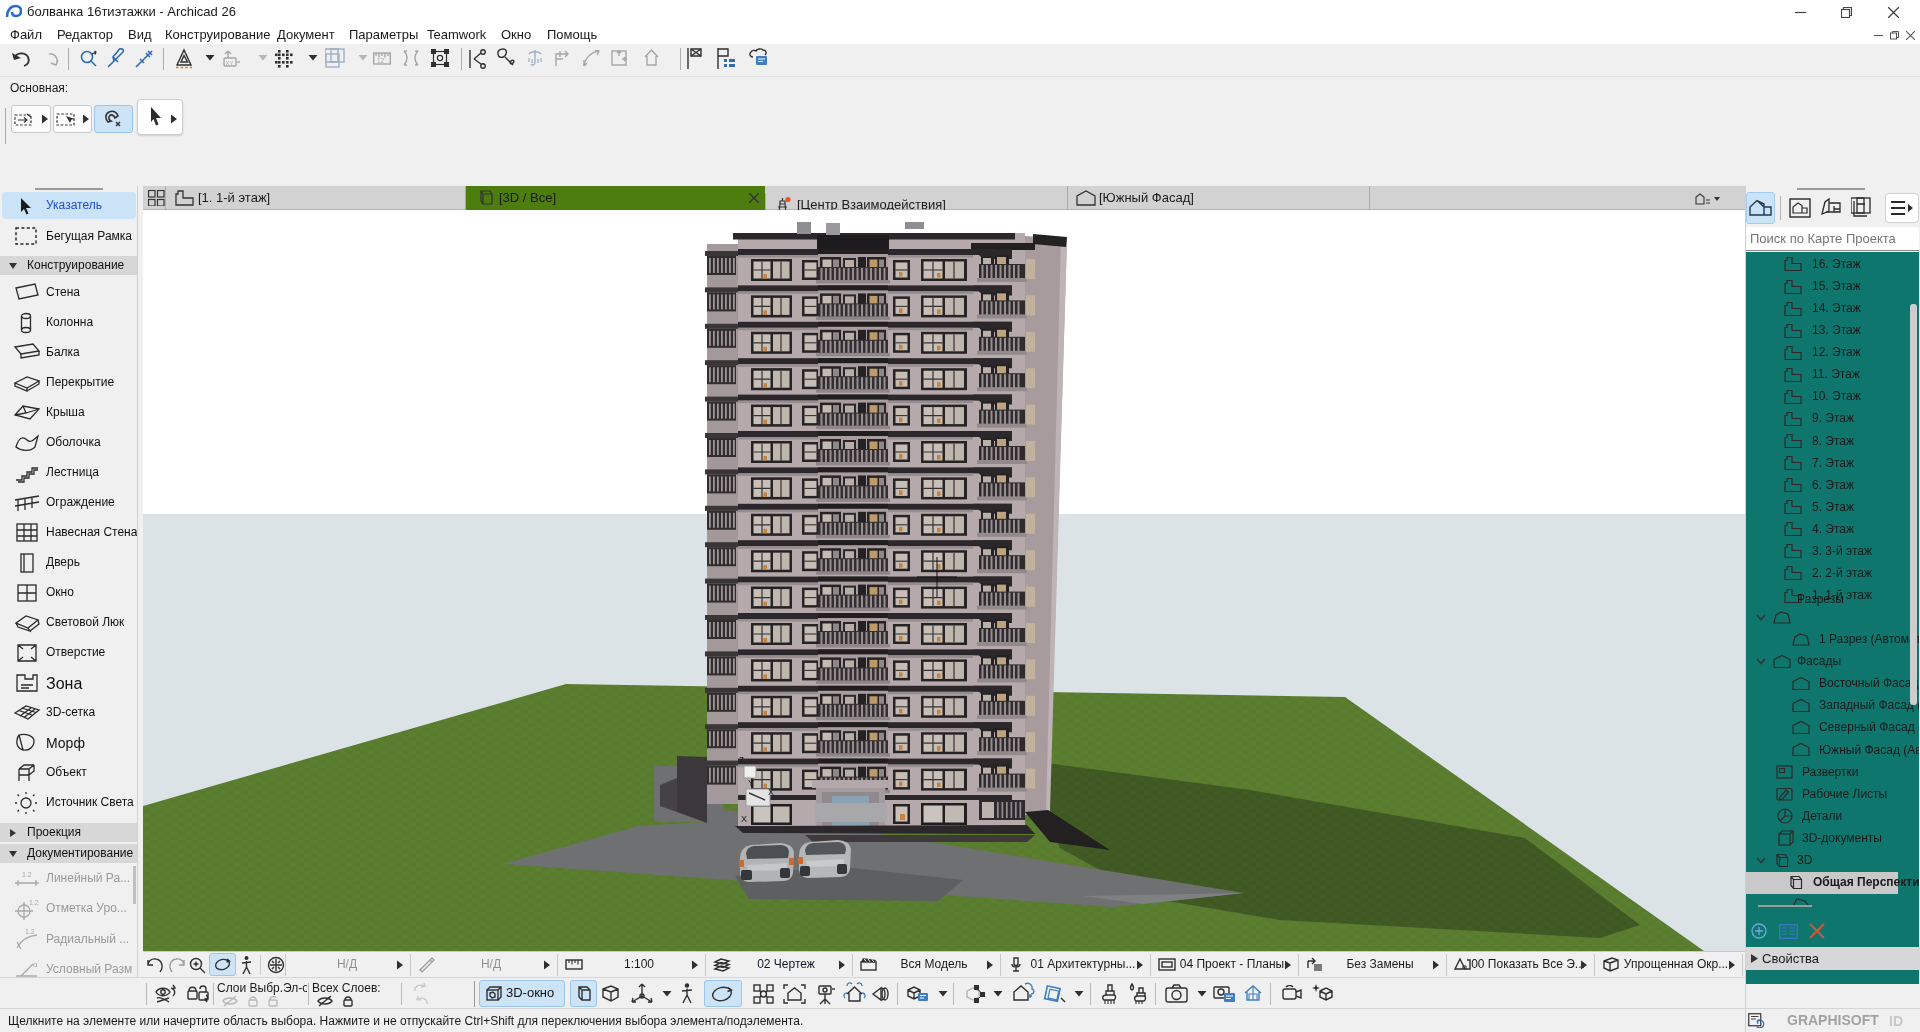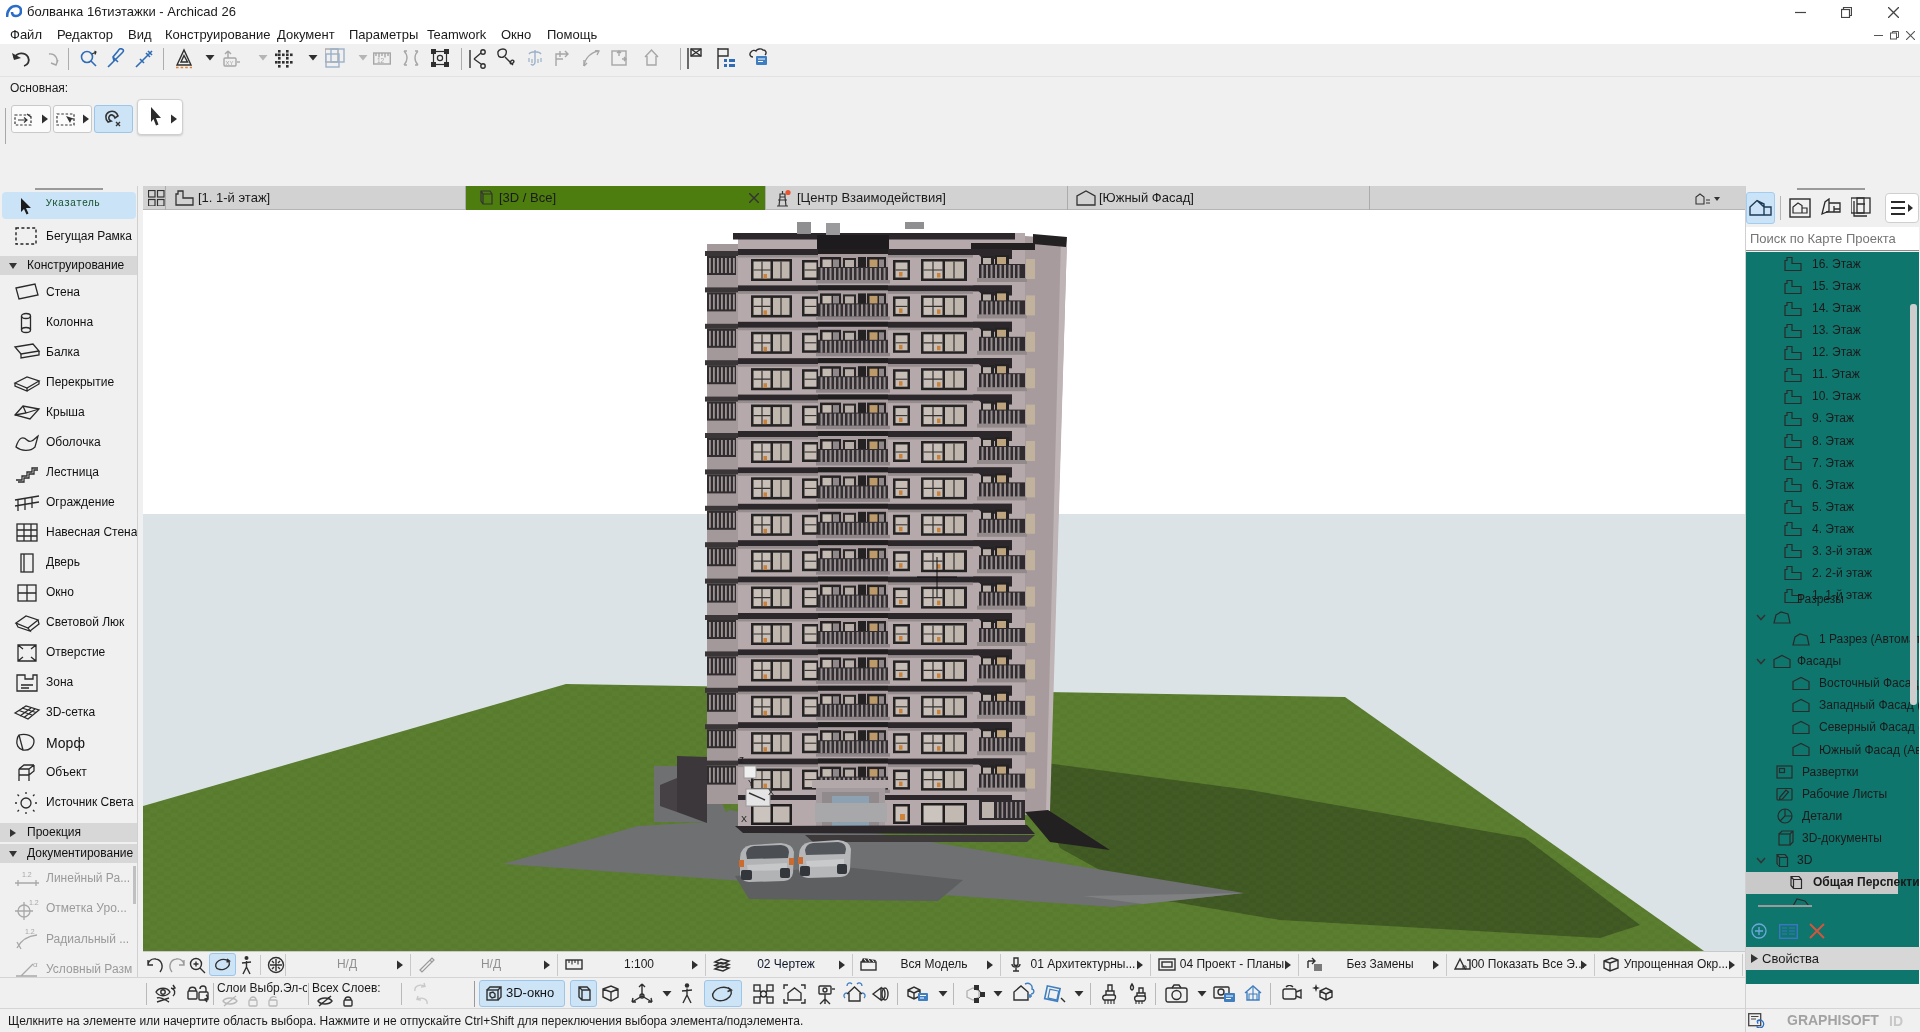--- a/index.html
+++ b/index.html
@@ -217,21 +217,21 @@
     </div>
 </div>
 
 <div id="toolbox" class="abs" style="left:0;top:186px;width:138px;height:792px;background:#f0f0f0;border-right:1px solid #d0d0d0;overflow:hidden;">
   <div class="abs" style="left:35px;top:2px;width:68px;height:2px;background:#9a9a9a;"></div>
 
   <div class="abs" style="left:2px;top:6px;width:134px;height:27px;background:#cbe3f7;border-radius:4px;"></div>
   <svg class="abs" style="left:16px;top:10px;" width="20" height="20" viewBox="0 0 20 20">
       <path d="M5,2 L15,12 L10,12 L12.5,17.5 L10.5,18.5 L8,13 L5,16 Z" fill="#1b1b1b"></path>
     </svg>
-  <span class="abs" style="left:46px;top:12px;font-size:10px;color:#14532d;font-family:Liberation Mono, monospace;">Указатель</span>
+  <span class="abs" style="left:46px;top:12px;font-size:12px;color:#1d4ed8;">Указатель</span>
   <svg class="abs" style="left:15px;top:41px;" width="22" height="18" viewBox="0 0 22 18">
       <rect x="1" y="1" width="20" height="16" fill="none" stroke="#222" stroke-width="1.4" stroke-dasharray="3,2.4"></rect>
     </svg>
   <span class="abs" style="left:46px;top:43px;font-size:12px;color:#111;">Бегущая Рамка</span>
 
   <div class="abs" style="left:0;top:70px;width:138px;height:19px;background:#d7d7d7;">
     <svg class="abs" style="left:9px;top:7px;" width="8" height="6" viewBox="0 0 8 6">
         <path d="M0,0 L8,0 L4,6 Z" fill="#333"></path>
       </svg>
     <span class="abs" style="left:27px;top:2px;font-size:12px;color:#111;">Конструирование</span>
@@ -295,21 +295,21 @@
       </svg>
       <span class="abs" style="left:46px;top:429px;font-size:12px;color:#111;white-space:nowrap;">Световой Люк</span>
       <svg class="abs" style="left:13px;top:455px;" width="28" height="24" viewBox="0 0 28 24">
         <path d="M5,4 L23,4 L23,20 L5,20 Z M5,4 L10,8 M23,4 L18,8 M23,20 L18,16 M5,20 L10,16" stroke="#2a2a2a" stroke-width="1.3" fill="none"></path>
       </svg>
       <span class="abs" style="left:46px;top:459px;font-size:12px;color:#111;white-space:nowrap;">Отверстие</span>
       <svg class="abs" style="left:13px;top:485px;" width="28" height="24" viewBox="0 0 28 24">
         <path d="M4,4 L12,4 L12,8 L20,8 L20,4 L24,4 L24,20 L4,20 Z" stroke="#2a2a2a" stroke-width="1.3" fill="none"></path>
         <path d="M8,14 L20,14 M8,17 L16,17" stroke="#2a2a2a" stroke-width="1.3" fill="none"></path>
       </svg>
-      <span class="abs" style="left:46px;top:489px;font-size:12px;color:#111;white-space:nowrap;">Зона</span>
+      <span class="abs" style="left:46px;top:489px;font-size:16px;color:#111;white-space:nowrap;">Зона</span>
       <svg class="abs" style="left:13px;top:515px;" width="28" height="24" viewBox="0 0 28 24">
         <path d="M2,12 L13,5 L26,9 L15,18 Z" stroke="#2a2a2a" stroke-width="1.3" fill="none"></path>
         <path d="M6,9.5 L19,14 M9,7 L23,11.5 M7,15 L18,7 M11,16.5 L22,8" stroke="#2a2a2a" stroke-width="1.3" fill="none"></path>
       </svg>
       <span class="abs" style="left:46px;top:519px;font-size:12px;color:#111;white-space:nowrap;">3D-сетка</span>
       <svg class="abs" style="left:13px;top:545px;" width="28" height="24" viewBox="0 0 28 24">
         <path d="M6,4 C13,2 21,5 21,10 C21,16 16,20 10,19 C5,18 3,13 4,9 C4.5,6.5 5,5 6,4 Z" stroke="#2a2a2a" stroke-width="1.3" fill="none"></path>
         <path d="M6,4 L10,19" stroke="#2a2a2a" stroke-width="1.3" fill="none"></path>
       </svg>
       <span class="abs" style="left:46px;top:549px;font-size:14px;color:#111;white-space:nowrap;">Морф</span>
@@ -378,21 +378,21 @@
   </div>
   <div class="abs" style="left:322px;top:0;width:300px;height:25px;background:#4d7c0f;border-left:1px solid #ababab;">
     <svg class="abs" style="left:10px;top:3px;" width="18" height="18" viewBox="0 0 18 18">
         <path d="M5,2 L14,2 L16,5 L16,15 L7,15 L5,12 Z M5,2 L7,5 L7,15 M7,5 L16,5" fill="none" stroke="#333" stroke-width="1.2"></path>
       </svg>
     <span class="abs" style="left:33px;top:4px;">[3D / Все]</span>
     <svg class="abs" style="left:283px;top:7px;" width="10" height="10" viewBox="0 0 10 10">
         <path d="M0,0 L10,10 M10,0 L0,10" stroke="#333" stroke-width="1.4"></path>
       </svg>
   </div>
-  <div class="abs" style="left:622px;top:0;width:302px;height:24px;border-left:1px solid #ababab;">
+  <div class="abs" style="left:622px;top:7px;width:302px;height:24px;border-left:1px solid #ababab;">
     <svg class="abs" style="left:8px;top:3px;" width="19" height="18" viewBox="0 0 19 18">
         <path d="M5,17 L6,8 L11,8 L12,17 Z M6,8 L6,5 L11,5 L11,8 M8.5,5 L8.5,2 M4,11 L13,11 M3,17 L14,17" fill="none" stroke="#333" stroke-width="1.2"></path>
         <circle cx="14" cy="3.5" r="2.6" fill="#e8542e"></circle>
       </svg>
     <span class="abs" style="left:31px;top:4px;">[Центр Взаимодействия]</span>
   </div>
   <div class="abs" style="left:924px;top:0;width:302px;height:24px;border-left:1px solid #ababab;padding-left:16px;">
     <svg class="abs" style="left:8px;top:4px;" width="20" height="16" viewBox="0 0 20 16">
         <path d="M1,15 L1,6 L10,1 L19,6 L19,15 Z" fill="none" stroke="#333" stroke-width="1.3"></path>
       </svg>

